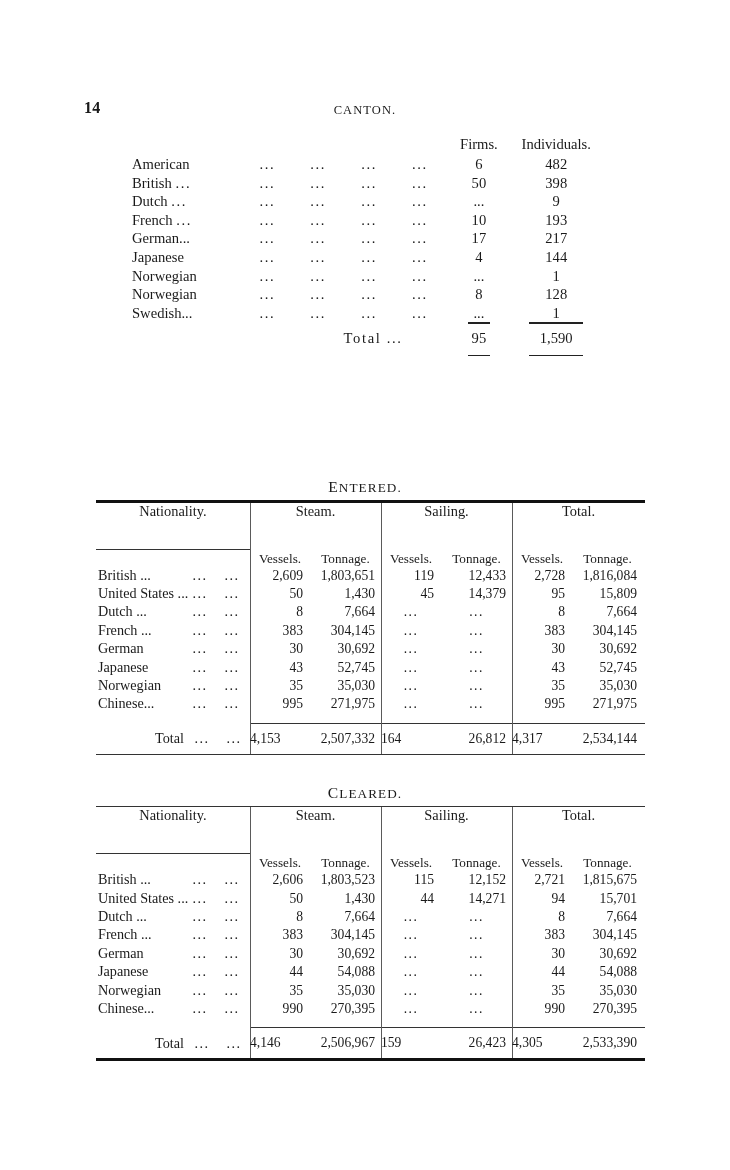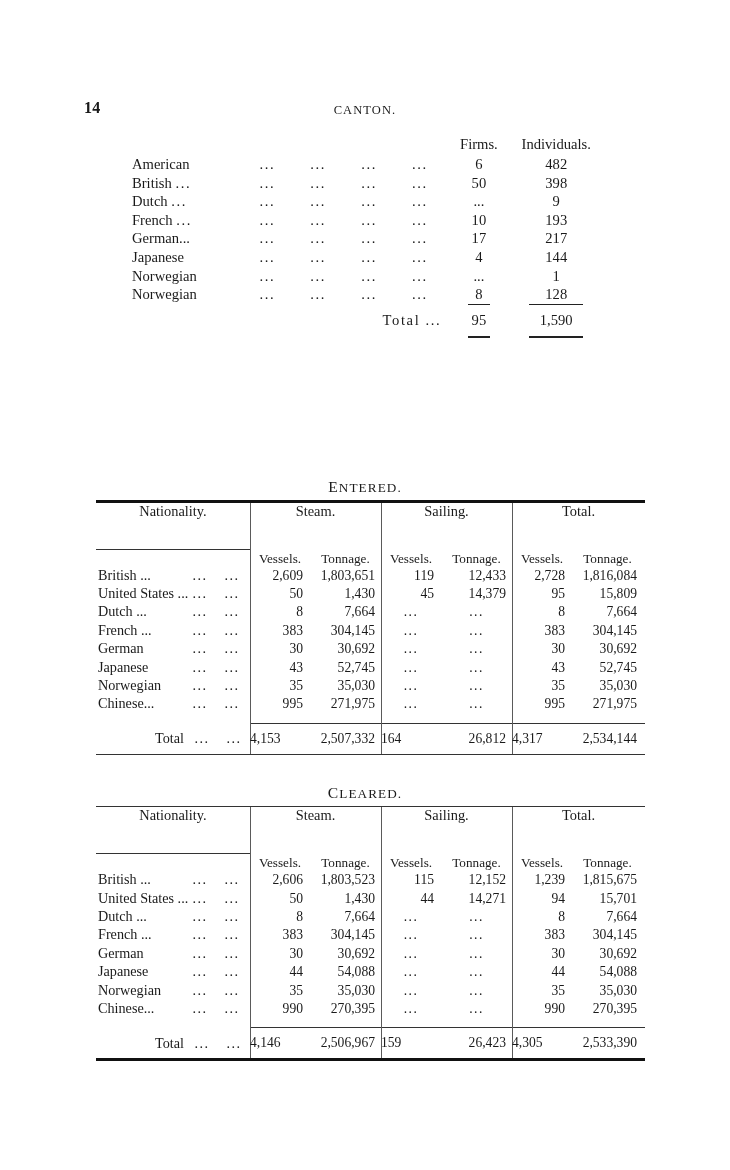--- a/index.html
+++ b/index.html
@@ -372,28 +372,37 @@
         </tr>
         <tr>
           <td class="name">Norwegian</td>
           <td class="lead dots">...</td>
           <td class="lead dots">...</td>
           <td class="lead dots">...</td>
           <td class="lead dots">...</td>
           <td class="num">8</td>
           <td class="num2">128</td>
         </tr>
+        <tr>
+          <td class="name">Swedish...</td>
+          <td class="lead dots">...</td>
+          <td class="lead dots">...</td>
+          <td class="lead dots">...</td>
+          <td class="lead dots">...</td>
+          <td class="num">...</td>
+          <td class="num2">1</td>
+        </tr>
         <tr class="spacer">
           <td colspan="7"></td>
         </tr>
         <tr class="totrow">
           <td class="name"></td>
           <td class="lead"></td>
           <td class="lead"></td>
-          <td class="lead" colspan="2" style="text-align:right;padding-right:4px">Total ...</td>
+          <td class="lead" colspan="2" style="text-align:left;padding-right:4px">Total ...</td>
           <td class="num ruled w-s"><span class="rulebox rule-above rule-below">95</span></td>
           <td class="num2 ruled w-l"><span class="rulebox rule-above rule-below">1,590</span></td>
         </tr>
       </tbody>
   </table>
 
 
   <div class="subhead" id="entered-label">
     <span class="cap1">E</span><span>NTERED.</span>
   </div>
@@ -584,21 +593,21 @@
           <div class="row">
             <div class="nat">
               <span class="label">British <span>...</span></span>
               <span class="d">...</span>
               <span class="d">...</span>
             </div>
             <div class="v">2,606</div>
             <div class="t">1,803,523</div>
             <div class="v">115</div>
             <div class="t">12,152</div>
-            <div class="v">1,239</div>
+            <div class="v">2,721</div>
             <div class="t">1,815,675</div>
           </div>
           <div class="row">
             <div class="nat">
               <span class="label">United States <span>...</span></span>
               <span class="d">...</span>
               <span class="d">...</span>
             </div>
             <div class="v">50</div>
             <div class="t">1,430</div>

